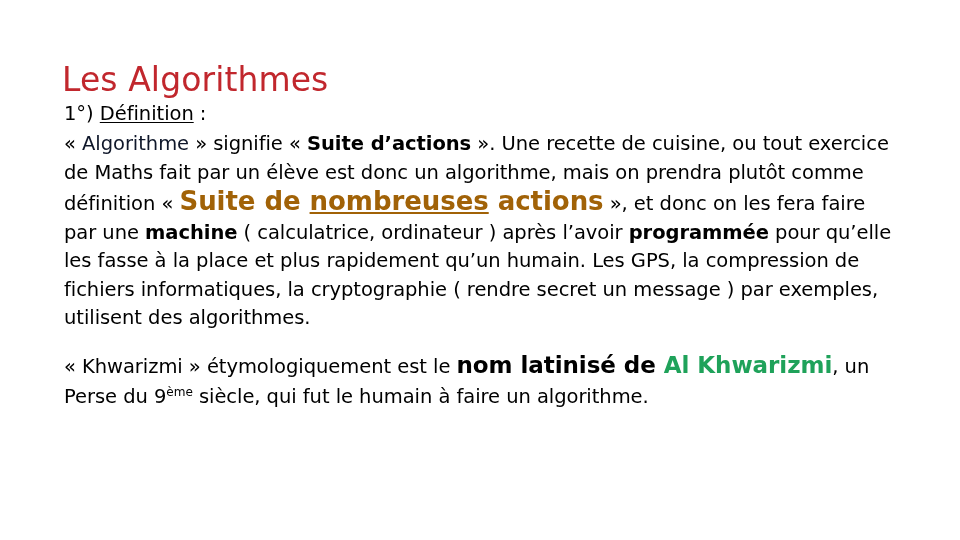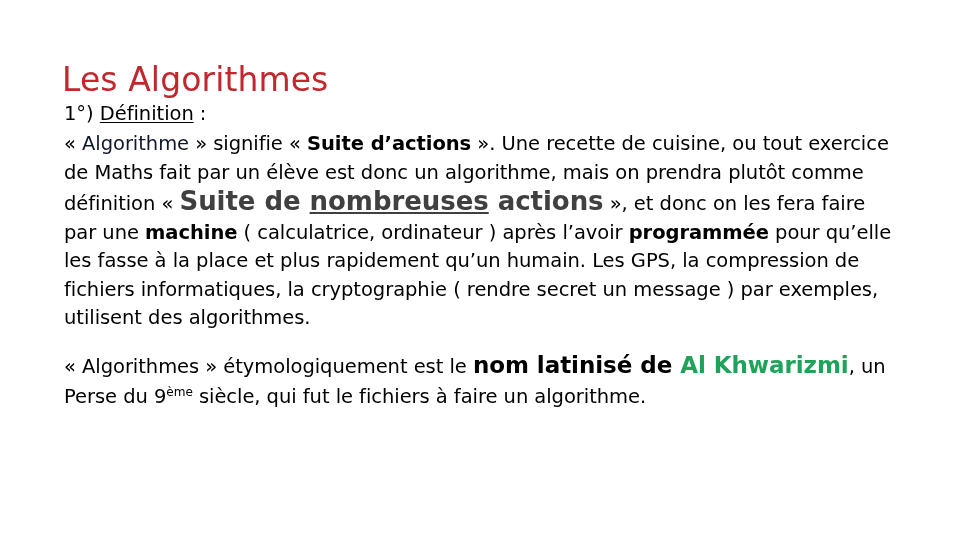--- a/index.html
+++ b/index.html
@@ -64,21 +64,21 @@
 
   .para.etymology {
     margin-top: 18px;
     line-height: 30px;
   }
 
   
   .u        { text-decoration: underline; text-underline-offset: 2px; }
   .b        { font-weight: 700; }
   .red      { color: #0f172a; }
-  .darkred  { color: #404040; }
+  .darkred  { color: #a16207; }
   .green    { color: #1FA25A; }
 
   .big {
     font-size: 26px;
     line-height: 28px;
   }
   .big-green {
     font-size: 23px;
     line-height: 28px;
   }
@@ -97,16 +97,16 @@
 <div class="slide">
 
   <h1 class="slide-title" style="color: rgb(193, 39, 45);">Les Algorithmes</h1>
 
   <div class="body-block">
 
     <p class="para heading-line"><span>1°) </span><span class="u">Définition</span><span> :</span></p>
 
     <p class="para definition"><span>« </span><span class="red">Algorithme</span><span> » signifie « </span><span class="b">Suite d’actions</span><span> ». Une recette de cuisine, ou tout exercice de Maths fait par un élève est donc un algorithme, mais on prendra plutôt comme définition « </span><span class="big b darkred">Suite de </span><span class="big b darkred u">nombreuses</span><span class="big b darkred sp"> </span><span class="big b darkred">actions</span><span> », et donc on les fera faire par une </span><span class="b">machine</span><span> ( calculatrice, ordinateur ) après l’avoir </span><span class="b">programmée</span><span> pour qu’elle les fasse à la place et plus rapidement qu’un humain. Les GPS, la compression de fichiers informatiques, la cryptographie ( rendre secret un message ) par exemples, utilisent des algorithmes.</span></p>
 
-    <p class="para etymology"><span>« Algorithmes » étymologiquement est le </span><span class="big-green b">nom latinisé de </span><span class="big-green b green">Al Khwarizmi</span><span>, un Perse du 9</span><sup class="ord">ème</sup><span> siècle, qui fut le fichiers à faire un algorithme.</span></p>
+    <p class="para etymology"><span>« Khwarizmi » étymologiquement est le </span><span class="big-green b">nom latinisé de </span><span class="big-green b green">Al Khwarizmi</span><span>, un Perse du 9</span><sup class="ord">ème</sup><span> siècle, qui fut le humain à faire un algorithme.</span></p>
 
   </div>
 </div>
 
 </body></html>

